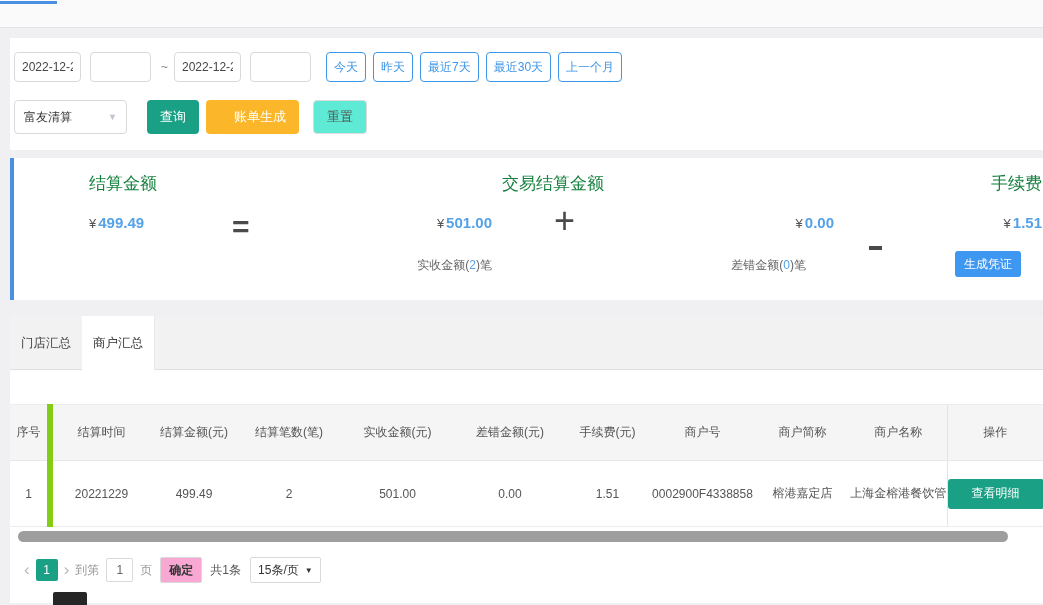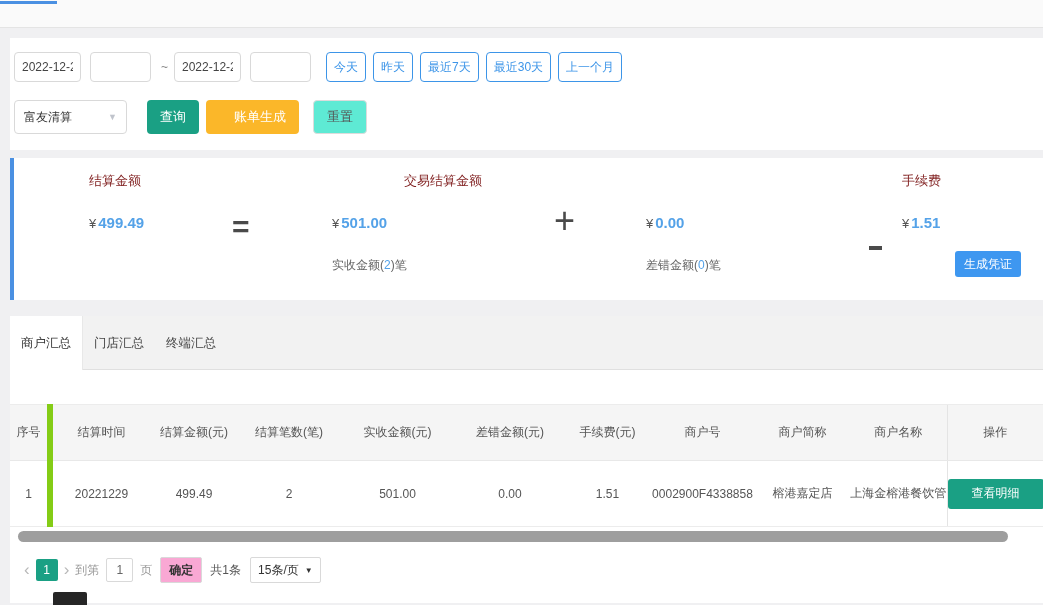--- a/index.html
+++ b/index.html
@@ -38,31 +38,31 @@
     position:relative; width:113px; height:34px; border:1px solid #d9d9d9; border-radius:4px;
     background:#fff; display:flex; align-items:center; padding:0 9px; color:#333; cursor:pointer;
   }
   .select-box .caret { position:absolute; right:9px; color:#c0c4cc; font-size:9px; }
   .btn { height:34px; border:none; border-radius:4px; padding:0 13px; font-size:13px; cursor:pointer; color:#fff; font-family:inherit; }
   .btn-query { background:#1aa084; margin-left:20px; }
   .btn-bill  { background:#fbb729; margin-left:7px;padding-left:28px; }
   .btn-reset { background:#5eead4; border:1px solid #dcdcdc; color:#555; margin-left:14px; }
   
   .summary { position:relative; margin-top:8px; height:142px; border-left:4px solid #4a90e2; }
-  .sum-label { position:absolute; top:14px; font-size:13px; color:#7f1d1d; }
+  .sum-label { position:absolute; top:14px; font-size:17px; color:#15803d; }
   .sum-value { position:absolute; top:56px; font-size:15px; }
   .sum-value .cur { color:#555; margin-right:2px; font-size:13px; }
   .sum-value .num { color:#54a2e8; font-weight:bold; }
   .sum-sub { position:absolute; top:99px; font-size:12px; color:#666; }
   .sum-sub .cnt { color:#54a2e8; }
   .op { position:absolute; color:#4a4a4a; font-weight:bold; }
   .op-eq { left:218px; top:52px; font-size:30px; }
   .op-plus { left:540px; top:42px; font-size:36px; font-weight:normal; }
   .op-minus { left:855px; top:88px; width:13px; height:4px; background:#4a4a4a; }
-  .center160 { width:160px; text-align:left; }
+  .center160 { width:160px; text-align:right; }
   .btn-voucher {
     position:absolute; left:941px; top:93px; height:26px; padding:0 9px;
     background:#3e97f0; border:none; border-radius:3px; color:#fff; font-size:12px; cursor:pointer; font-family:inherit;
   }
   
   .table-panel { margin-top:16px; height:287px; }
   .tabstrip { display:flex; height:54px; background:#f2f2f2; border-bottom:1px solid #e0e0e0; }
   .tab { padding:0 11px; line-height:54px; font-size:12.5px; color:#444; cursor:pointer; }
   .tab.active { background:#fff; color:#333; border-right:1px solid #e8e8e8; margin-bottom:-1px; }
   .tablewrap { padding-top:34px; }
@@ -133,41 +133,40 @@
 
     <div class="sum-value center160" style="left:318px;">
       <span class="cur">¥</span><span class="num">501.00</span>
     </div>
     <div class="sum-sub center160" style="left:318px;">
       <span>实收金额(</span><span class="cnt">2</span><span>)笔</span>
     </div>
 
     <div class="op op-plus">+</div>
 
-    <div class="sum-value center160" style="left:632px;">
+    <div class="sum-value center160" style="left:660px;">
       <span class="cur">¥</span><span class="num">0.00</span>
     </div>
     <div class="sum-sub center160" style="left:632px;">
       <span>差错金额(</span><span class="cnt">0</span><span>)笔</span>
     </div>
 
     <div class="op-minus op"></div>
 
     <div class="sum-label center160" style="left:888px; width:140px;">手续费</div>
     <div class="sum-value center160" style="left:888px; width:140px;">
       <span class="cur">¥</span><span class="num">1.51</span>
     </div>
     <button class="btn-voucher">生成凭证</button>
   </div>
 
   <div class="panel table-panel">
     <div class="tabstrip">
+      <div class="tab">门店汇总</div>
       <div class="tab active">商户汇总</div>
-      <div class="tab">门店汇总</div>
-      <div class="tab">终端汇总</div>
     </div>
 
     <div class="tablewrap">
       <table>
         <colgroup>
           <col style="width:40px">
             <col style="width:100px">
             <col style="width:88px">
             <col style="width:102px">
           <col style="width:115px">

